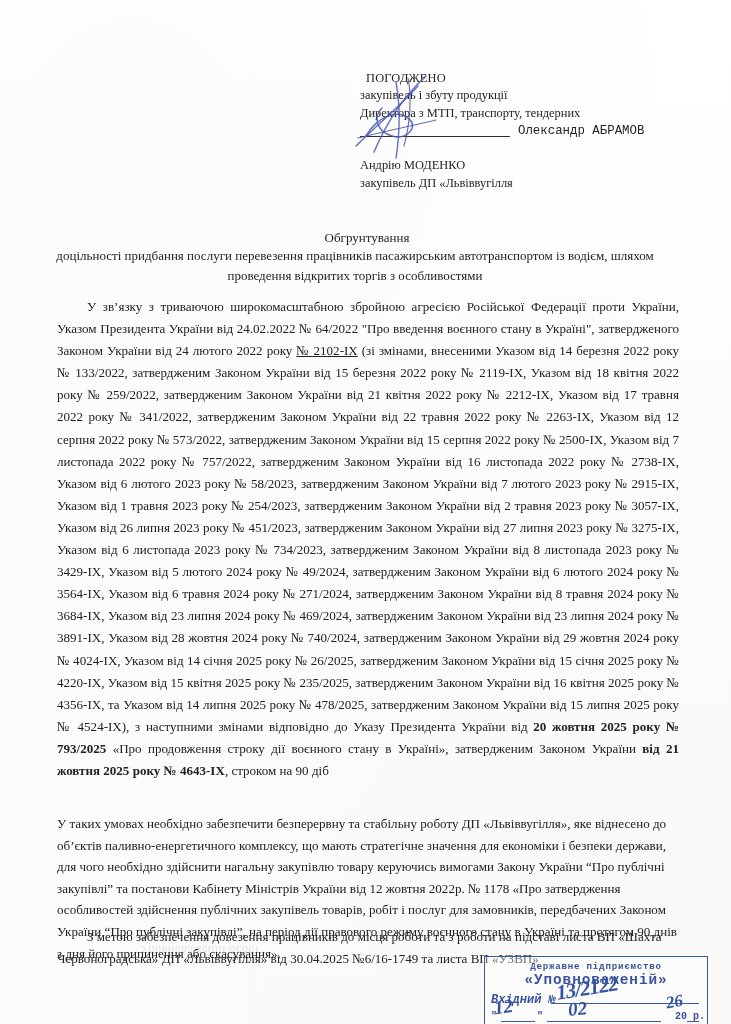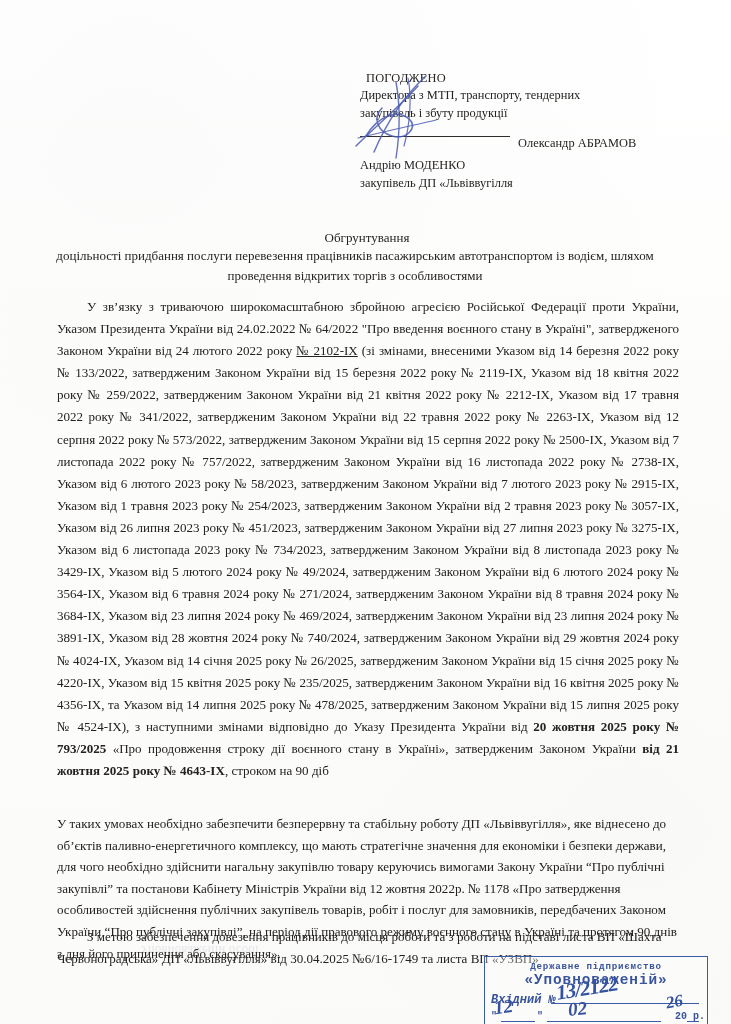--- a/index.html
+++ b/index.html
@@ -60,22 +60,23 @@
   .sign-rule {
     position: absolute;
     left: 0;
     top: 13px;
     width: 150px;
     border-bottom: 1px solid #2f2c2a;
   }
   .sign-name {
     position: absolute;
     left: 158px;
-    top: 12px;
+    top: 0;
     white-space: nowrap;
+    font-family: Liberation Mono, monospace;
   }
   .approval-gap { height: 14px; }
 
   
   .signature {
     position: absolute;
     left: 352px;
     top: 74px;
     width: 140px;
     height: 86px;
@@ -257,22 +258,22 @@
   }
 </style>
 </head>
 <body>
 
 <div class="page">
   <div class="content">
 
     <div class="approval-block">
       <div class="approval-heading">ПОГОДЖЕНО</div>
+      <div class="approval-line">закупівель і збуту продукції</div>
       <div class="approval-line">Директора з МТП, транспорту, тендерних</div>
-      <div class="approval-line">закупівель і збуту продукції</div>
       <div class="sign-row">
         <div class="sign-rule"></div>
         <div class="sign-name">Олександр АБРАМОВ</div>
       </div>
       <div class="approval-gap"></div>
       <div class="approval-line">Андрію МОДЕНКО</div>
       <div class="approval-line">закупівель  ДП «Львіввугілля</div>
     </div>
 
     <svg class="signature" viewBox="0 0 140 86">

